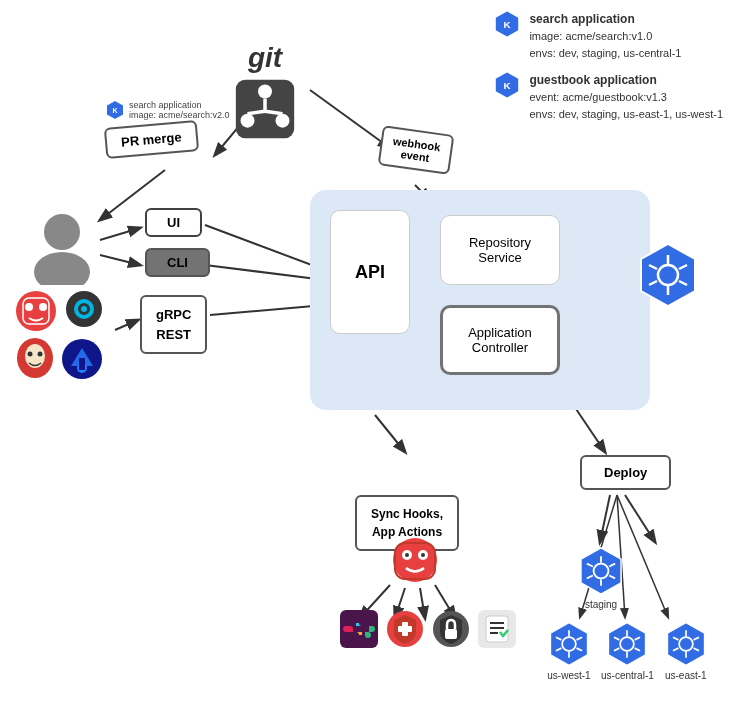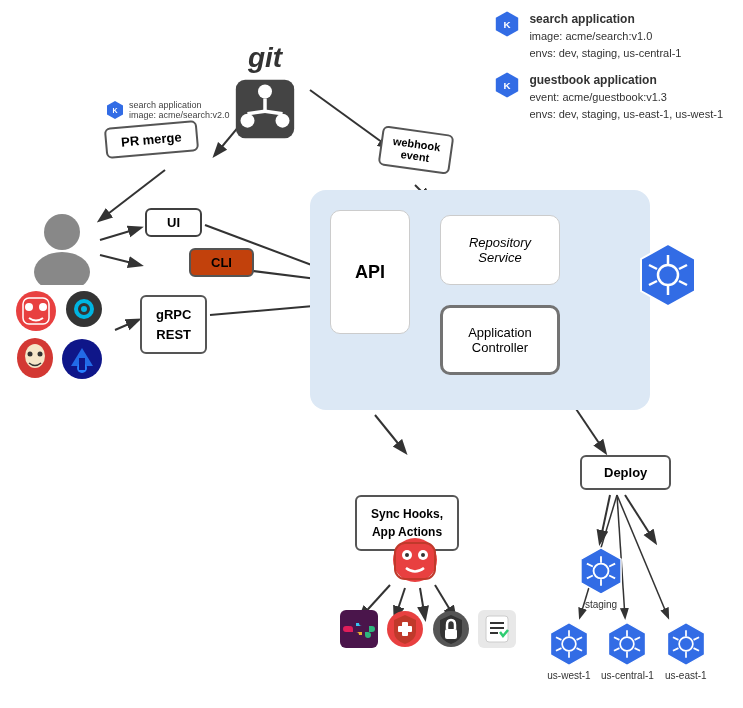--- a/index.html
+++ b/index.html
@@ -107,22 +107,21 @@
     }
     .cli-box {
       position: absolute;
       top: 248px;
       left: 145px;
       border: 2px solid #555;
       border-radius: 6px;
       padding: 5px 20px;
       font-size: 13px;
       font-weight: 600;
-      background: #c2410c;
-      margin-left: 44px;
+      background: #737373;
     }
     
     .bot-icons {
       position: absolute;
       top: 290px;
       left: 15px;
     }
     
     .grpc-box {
       position: absolute;
@@ -171,21 +170,20 @@
       height: 70px;
       background: #fff;
       border-radius: 10px;
       display: flex;
       align-items: center;
       justify-content: center;
       font-size: 13px;
       font-weight: 500;
       text-align: center;
       border: 1px solid #ccc;
-      font-style: italic;
     }
     .app-controller-box {
       position: absolute;
       top: 305px;
       left: 440px;
       width: 120px;
       height: 70px;
       background: #fff;
       border-radius: 10px;
       display: flex;

